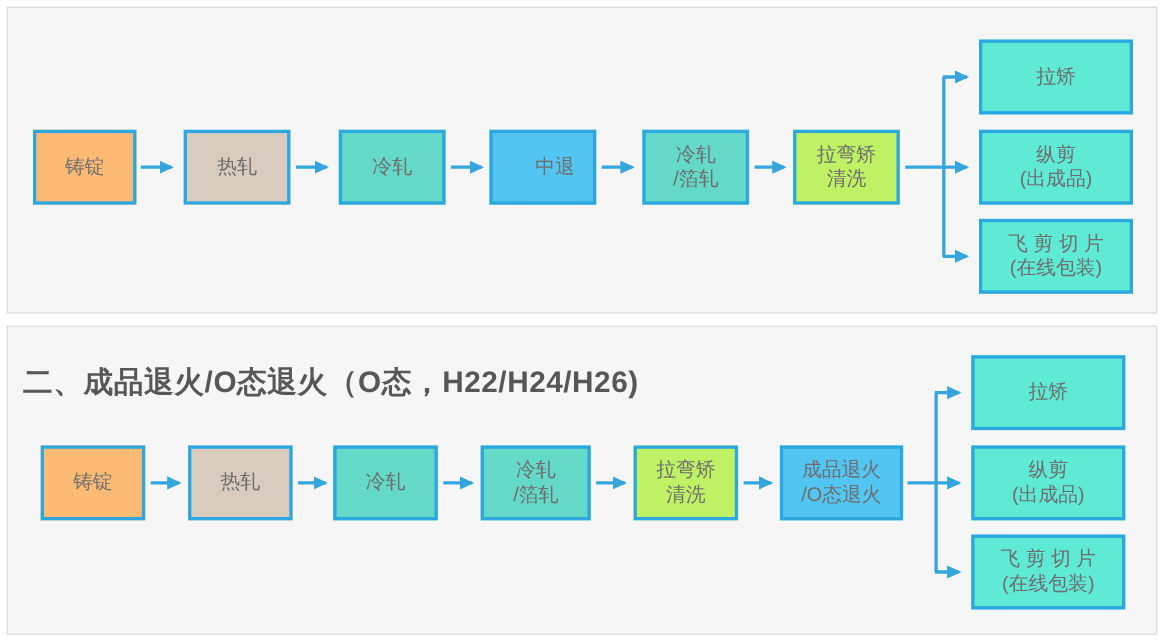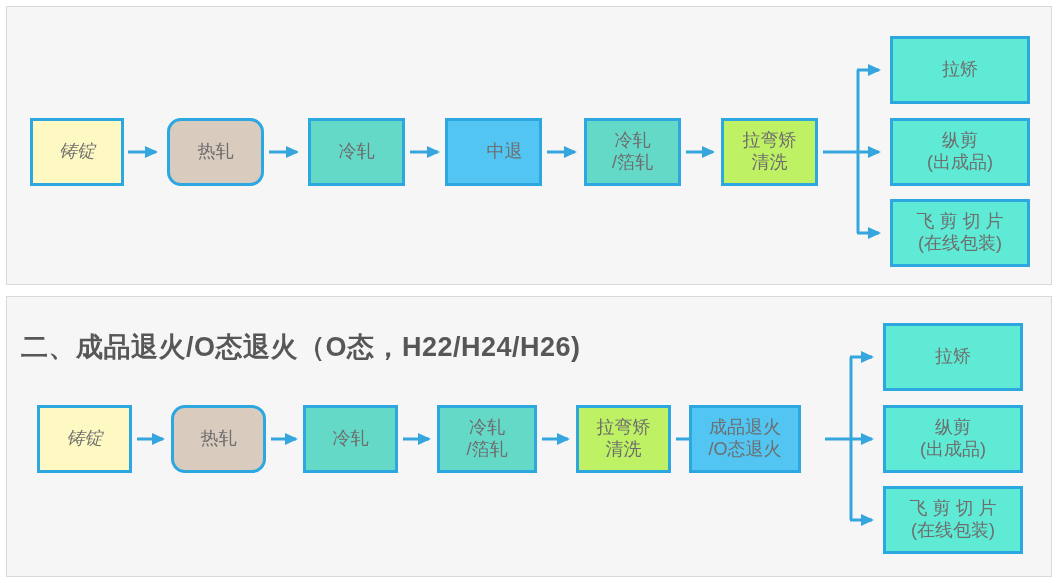--- a/index.html
+++ b/index.html
@@ -17,22 +17,22 @@
     font-size:27px;font-weight:bold;color:#575757;letter-spacing:0.5px;
     white-space:nowrap;
   }
   .node{
     position:absolute;box-sizing:border-box;
     border:3px solid #2da7e0;
     display:flex;align-items:center;justify-content:center;
     text-align:center;color:#6e6e6e;font-size:18px;line-height:1.22;
     white-space:pre-line;
   }
-  .f-white{background:#fef9c3;font-style:italic;}
-  .f-tan{background:#d9cbbe;border-radius:14px;}
+  .f-white{background:#fdba74;}
+  .f-tan{background:#d9cbbe;}
   .f-teal{background:#64d9c7;}
   .f-blue{background:#52c5f2;}
   .f-yellow{background:#bef264;font-family:Liberation Serif, serif;}
   .f-green{background:#5eead4;}
   svg.conn{position:absolute;left:0;top:0;pointer-events:none;}
 </style>
 </head>
 <body>
 
 <div class="panel" style="top:6px;">
@@ -90,21 +90,21 @@
     <line x1="843" y1="223" x2="865" y2="223" stroke="#35a5dd" stroke-width="3" marker-end="url(#ah2)"></line>
   </svg>
 
   <div class="node f-white" style="left:30px;top:108px;width:95px;height:68px;">铸锭</div>
   <div class="node f-tan" style="left:164px;top:108px;width:95px;height:68px;">热轧</div>
   <div class="node f-teal" style="left:296px;top:108px;width:95px;height:68px;">冷轧</div>
   <div class="node f-teal" style="left:430px;top:108px;width:100px;height:68px;">冷轧
 /箔轧</div>
   <div class="node f-yellow" style="left:569px;top:108px;width:95px;height:68px;">拉弯矫
 清洗</div>
-  <div class="node f-blue" style="left:682px;top:108px;width:112px;height:68px;">成品退火
+  <div class="node f-blue" style="left:702px;top:108px;width:112px;height:68px;">成品退火
 /O态退火</div>
 
   <div class="node f-green" style="left:876px;top:26px;width:140px;height:68px;">拉矫</div>
   <div class="node f-green" style="left:876px;top:108px;width:140px;height:68px;">纵剪
 (出成品)</div>
   <div class="node f-green" style="left:876px;top:189px;width:140px;height:68px;">飞 剪 切 片
 (在线包装)</div>
 </div>
 
 </body></html>

